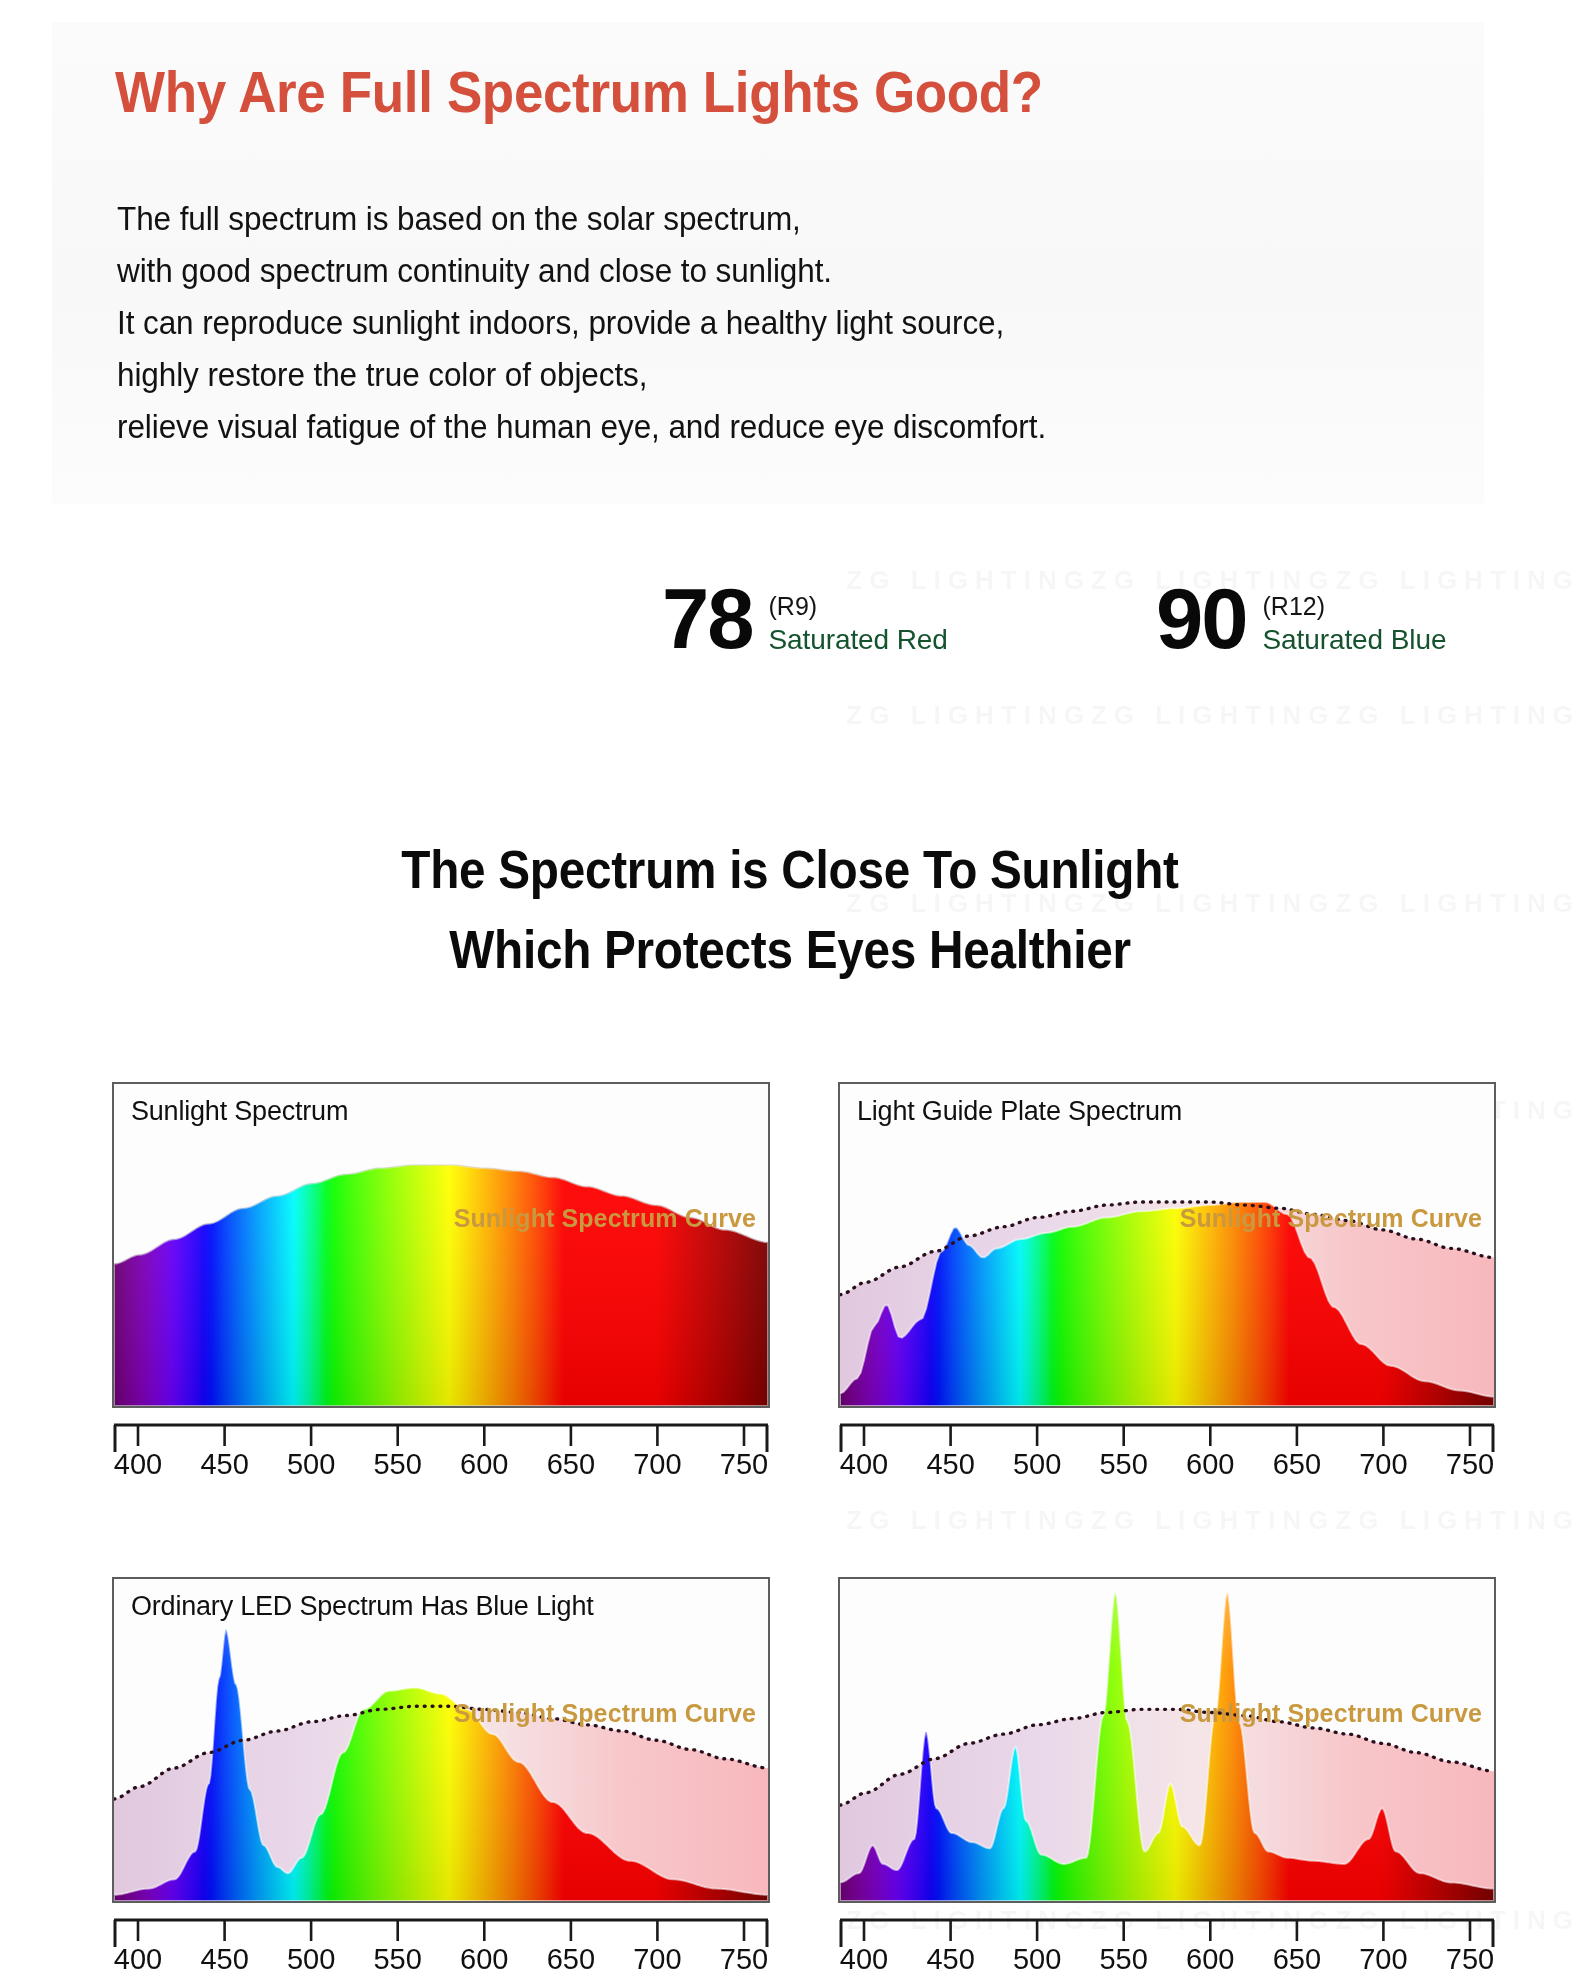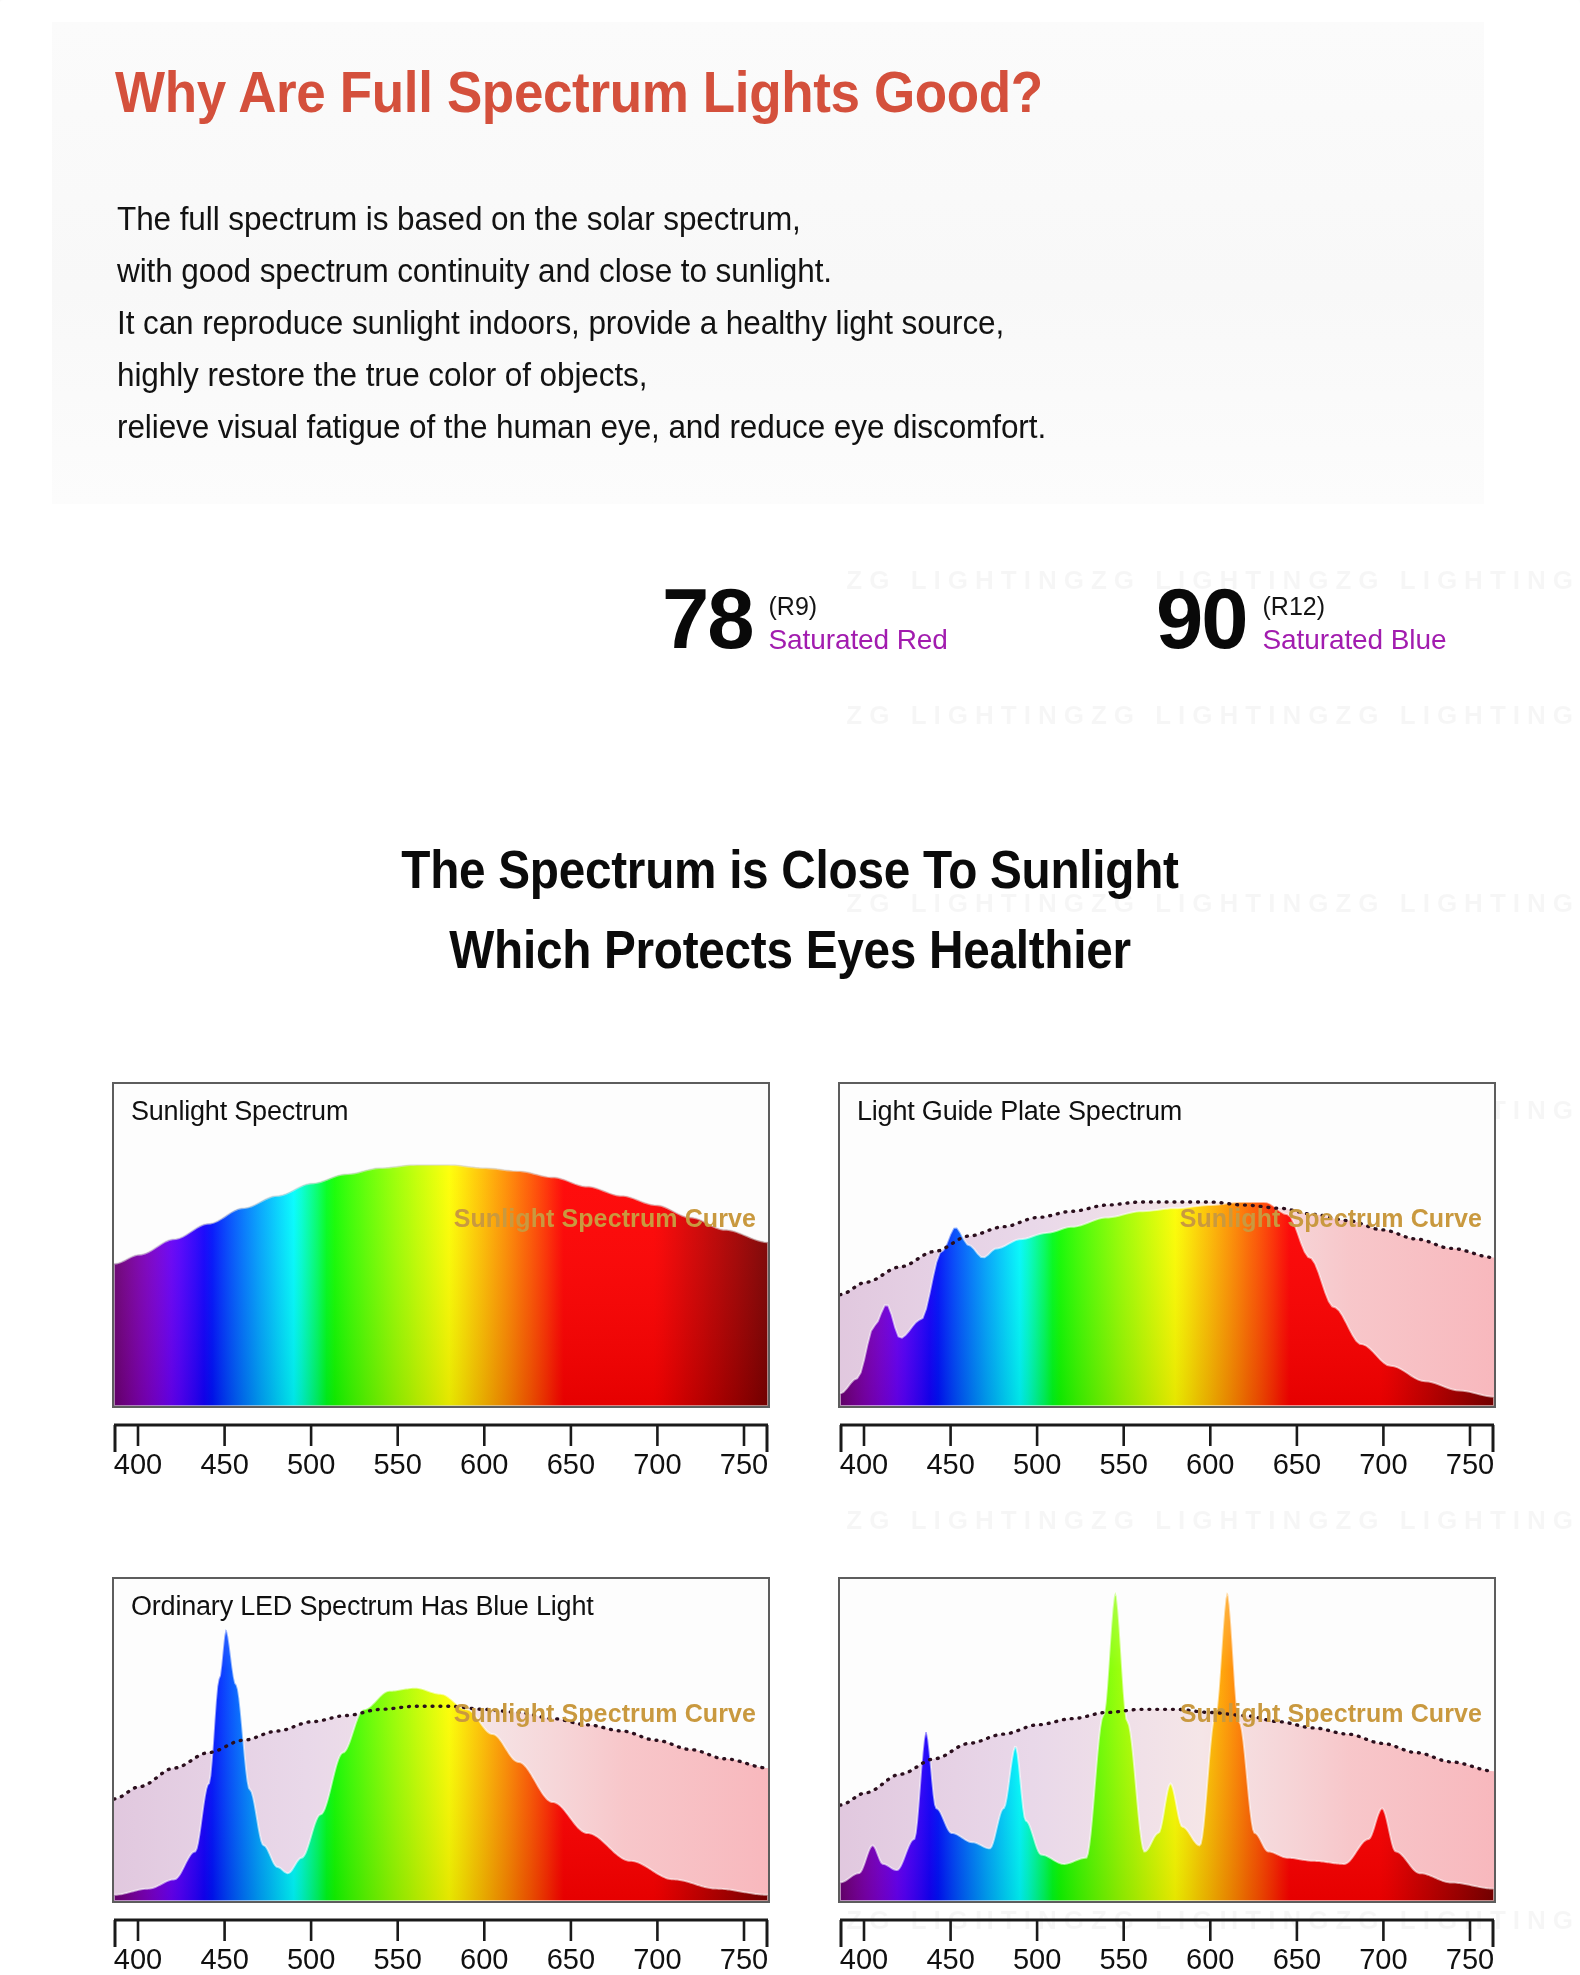--- a/index.html
+++ b/index.html
@@ -148,21 +148,21 @@
     letter-spacing: -2px;
   }
   .score-meta { padding-top: 10px; line-height: 1.28; }
   .score-meta .code {
     font-size: 25px;
     color: #141414;
     white-space: nowrap;
   }
   .score-meta .name {
     font-size: 28px;
-    color: #a21caf;
+    color: #14532d;
     white-space: nowrap;
     letter-spacing: -0.1px;
     text-align: center;
   }
 
   
   .section-heading {
     position: absolute;
     left: 0; right: 0;
     top: 830px;

